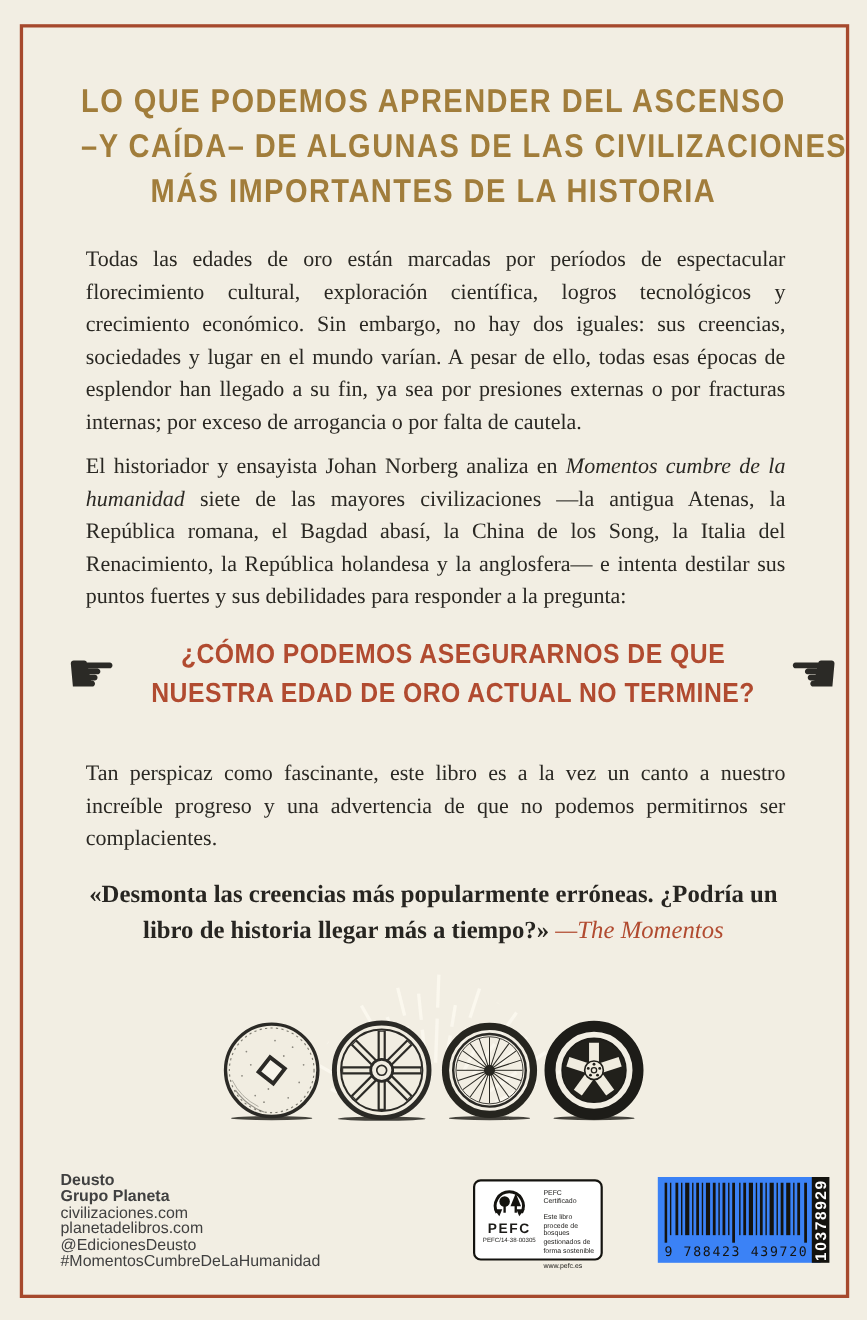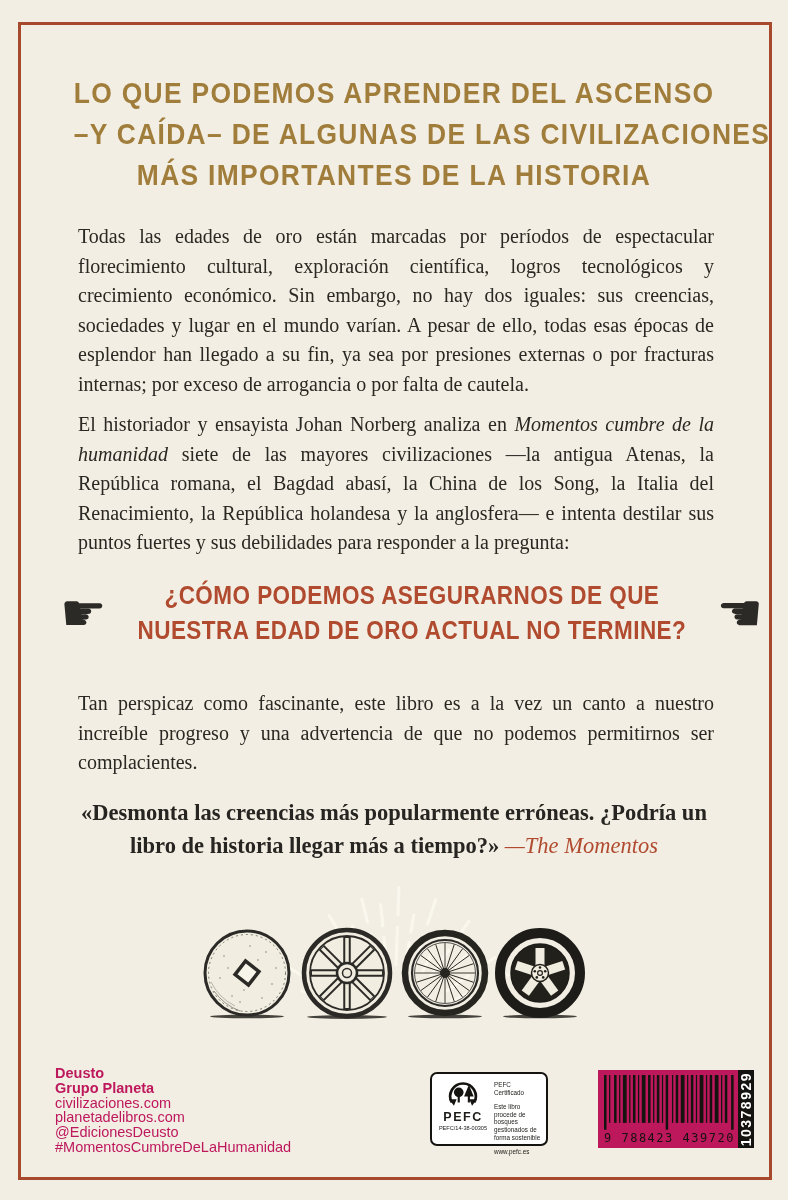--- a/index.html
+++ b/index.html
@@ -51,37 +51,37 @@
     position:absolute;top:796px;left:64px;width:660px;text-align:center;
     font-weight:bold;font-size:22.5px;line-height:33px;color:#272521;
   }
   .attr{font-weight:normal;font-style:italic;color:#b14b30;}
   
   .illustration{position:absolute;top:856px;left:50%;transform:translateX(-50%);}
   
   .publisher{
     position:absolute;left:55px;top:1066px;
     font-family:"Liberation Sans", sans-serif;font-size:14.5px;line-height:14.8px;
-    color:#be185d;
+    color:#404040;
   }
   .publisher div:nth-child(-n+2){font-weight:bold;}
   .pefc-box{
     position:absolute;left:430px;top:1072px;width:118px;height:74px;box-sizing:border-box;
     background:#ffffff;border:2px solid #14130f;border-radius:7px;
     display:flex;gap:6px;padding:5px 5px 4px 6px;
     font-family:"Liberation Sans", sans-serif;color:#1c1b18;
   }
   .pefc-left{width:50px;display:flex;flex-direction:column;align-items:center;}
   .pefc-word{font-weight:bold;font-size:12.5px;letter-spacing:1.5px;line-height:12px;}
   .pefc-license{font-size:5.6px;margin-top:2px;white-space:nowrap;}
   .pefc-right{flex:1;font-size:6.3px;line-height:7.6px;padding-top:2px;}
   .pefc-right .gap{margin-bottom:7px;}
   .barcode-box{
     position:absolute;left:598px;top:1070px;width:148px;height:78px;
-    background:#be185d;display:flex;box-sizing:border-box;
+    background:#3b82f6;display:flex;box-sizing:border-box;
   }
   .bars-area{flex:1;display:flex;flex-direction:column;padding:5px 3px 3px 6px;}
   .bars-area svg{flex:1;width:100%;}
   .barcode-digits{
     font-family:"DejaVu Sans Mono", monospace;font-size:12px;letter-spacing:1.5px;
     color:#14130f;line-height:13px;white-space:nowrap;
   }
   .barcode-strip{
     width:27px;background:#14130f;color:#ffffff;
     display:flex;align-items:center;justify-content:center;

